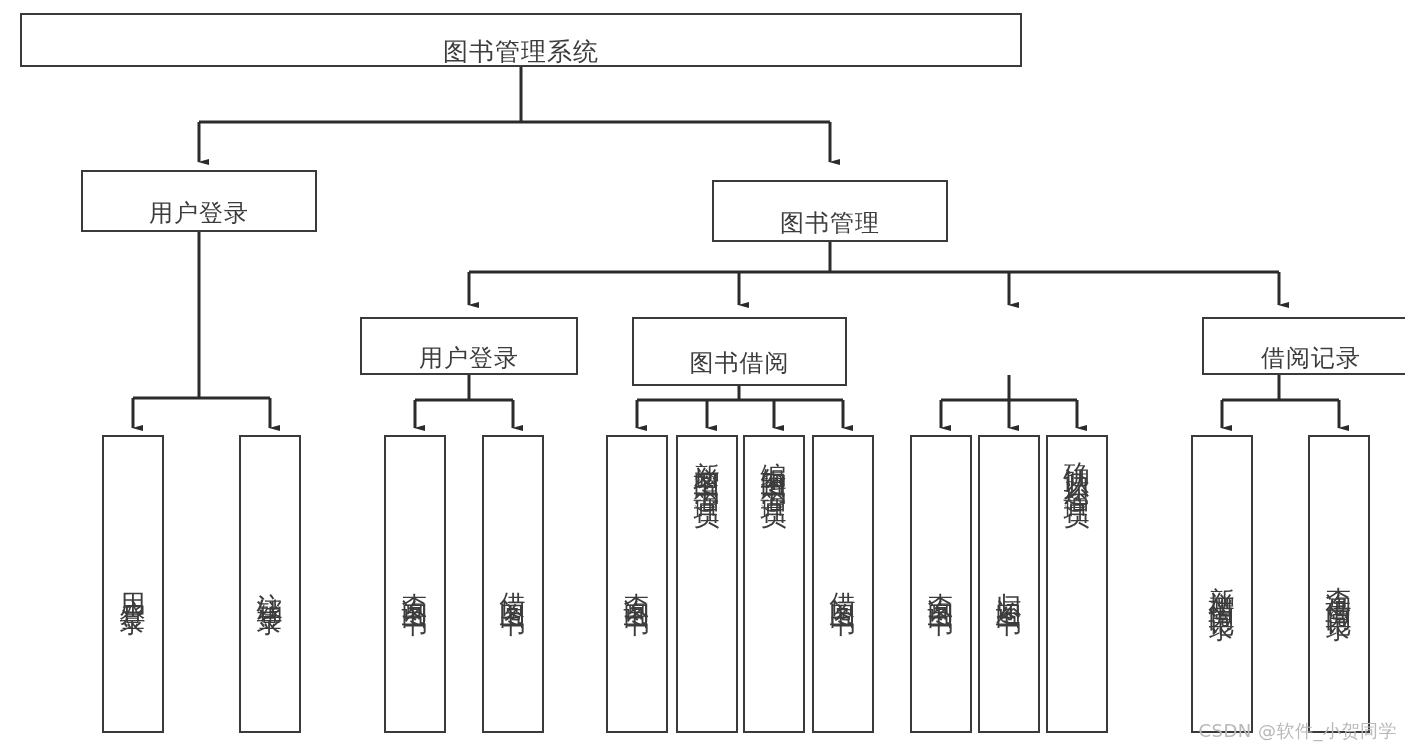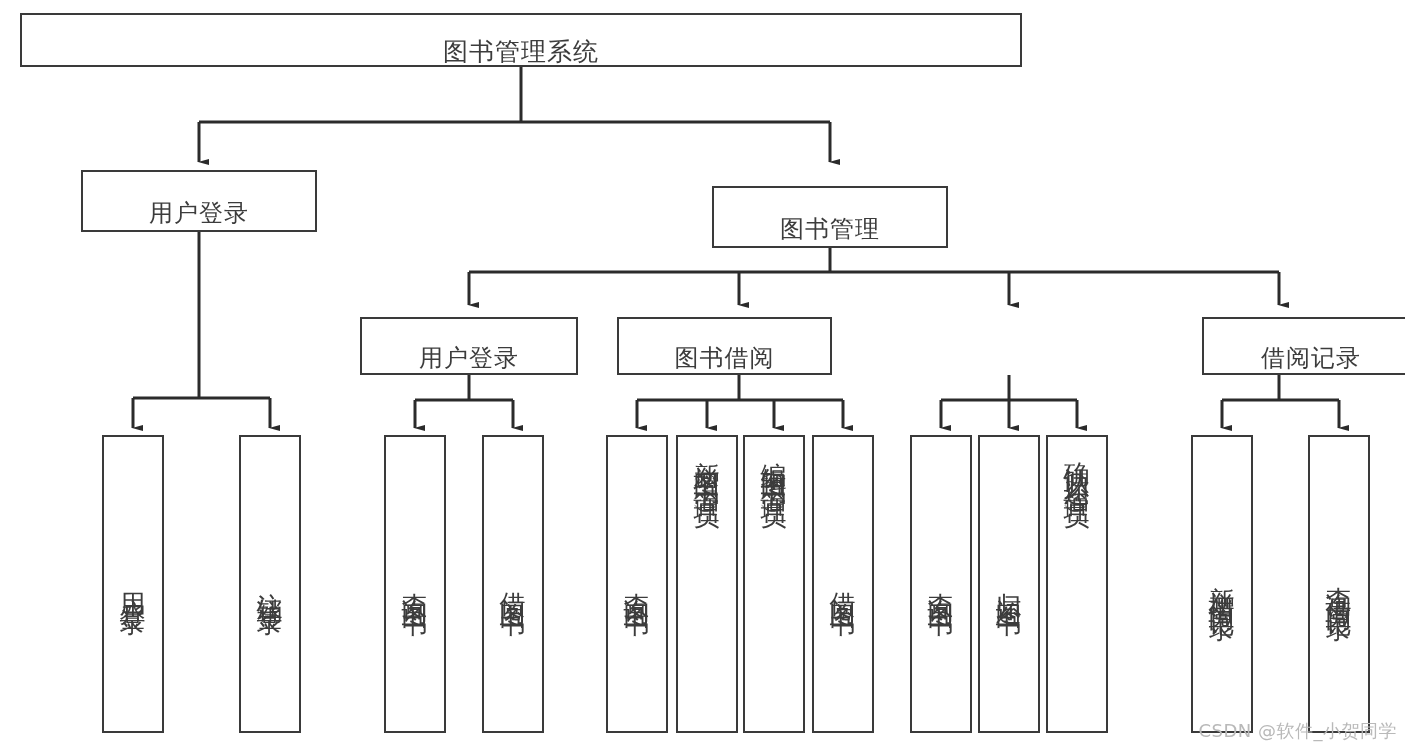--- a/index.html
+++ b/index.html
@@ -143,29 +143,29 @@
   </svg>
 
   <div class="node horiz root" style="left:20px; top:13px; width:1002px; height:54px;">
     <span class="node-label">图书管理系统</span>
   </div>
 
   <div class="node horiz" style="left:81px; top:170px; width:236px; height:62px;">
     <span class="node-label">用户登录</span>
   </div>
 
-  <div class="node horiz" style="left:712px; top:186px; width:236px; height:62px;">
+  <div class="node horiz" style="left:712px; top:180px; width:236px; height:62px;">
     <span class="node-label">图书管理</span>
   </div>
 
   <div class="node horiz" style="left:360px; top:317px; width:218px; height:58px;">
     <span class="node-label">用户登录</span>
   </div>
 
-  <div class="node horiz" style="left:617px; top:317px; width:215px; height:58px;font-family:Liberation Serif, serif;">
+  <div class="node horiz" style="left:632px; top:317px; width:215px; height:69px;font-family:Liberation Serif, serif;">
     <span class="node-label">图书借阅</span>
   </div>
 
 
   <div class="node horiz" style="left:1202px; top:317px; width:218px; height:58px;">
     <span class="node-label">借阅记录</span>
   </div>
 
   <div class="node leaf centered" style="left:102px; top:435px; width:62px; height:298px;">
     <span class="node-label">用户登录</span>

